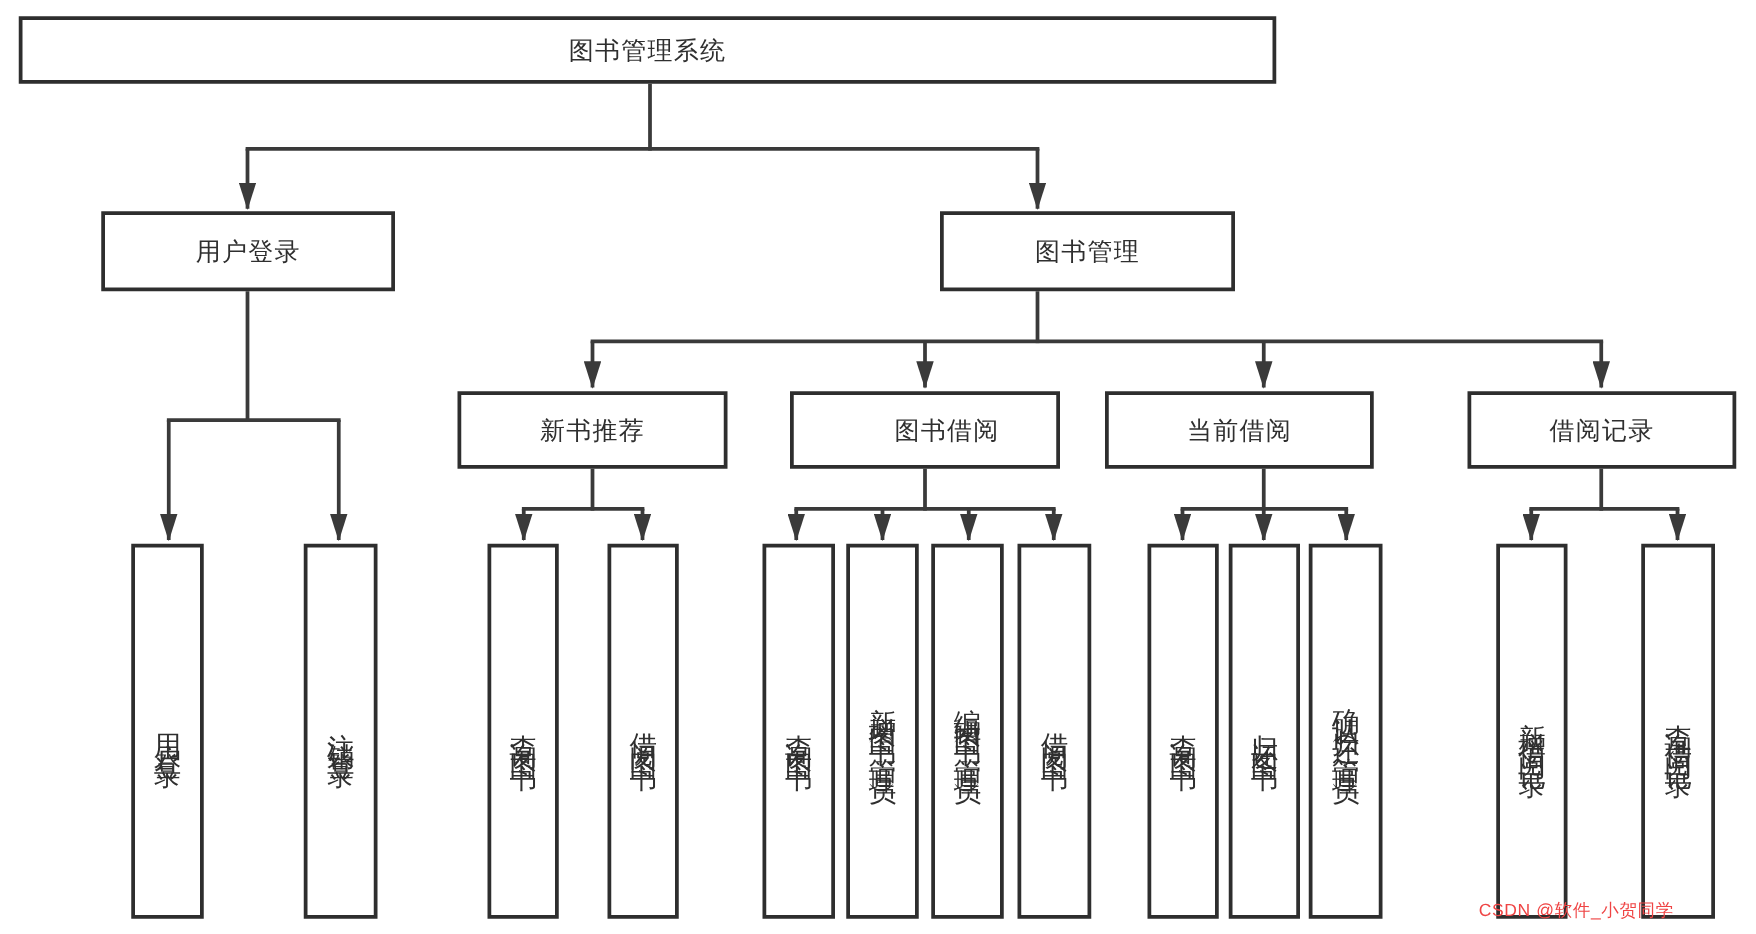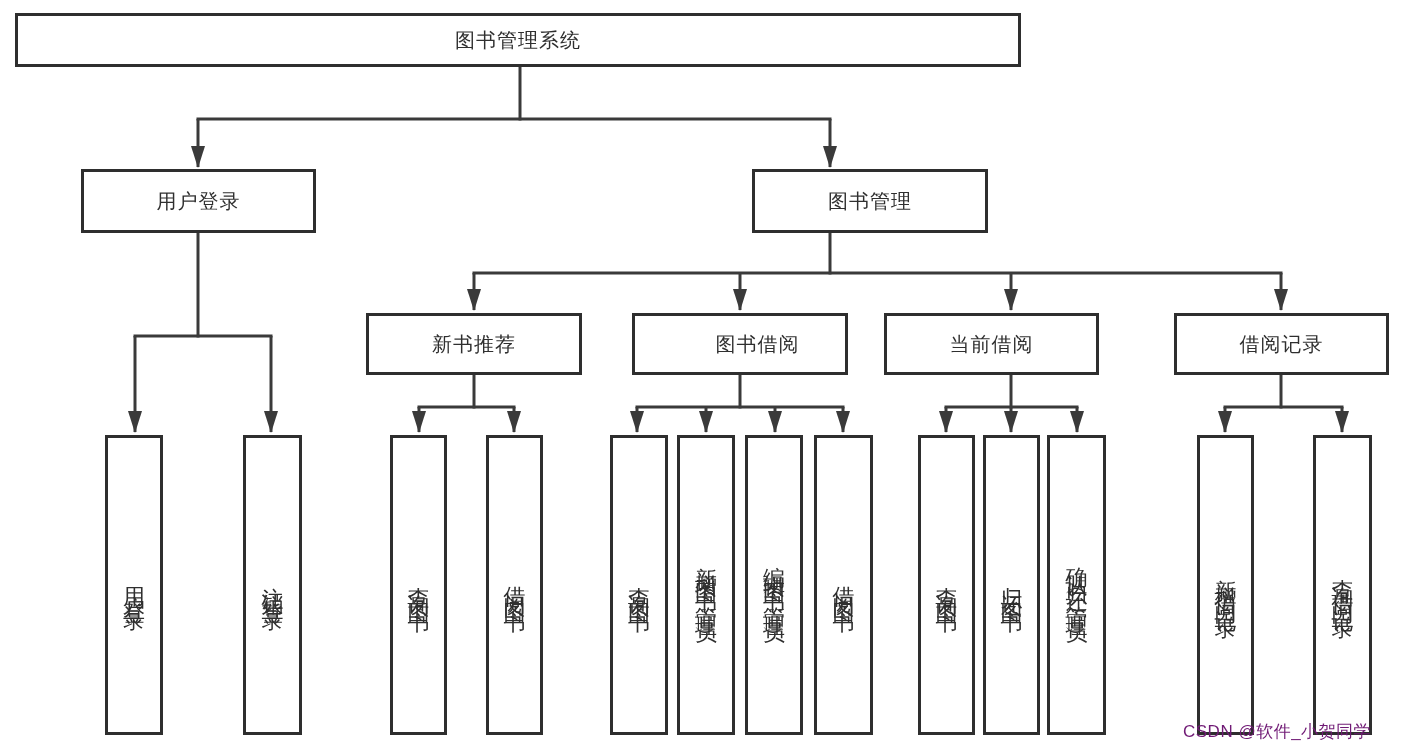--- a/index.html
+++ b/index.html
@@ -41,22 +41,22 @@
     writing-mode: vertical-rl;
     font-size: 22px;
     letter-spacing: 8px;
     line-height: 1;
     white-space: nowrap;
   }
   .watermark {
     position: absolute;
     left: 1183px;
     top: 720px;
-    font-size: 17px;
-    color: #701a75;
+    font-size: 14px;
+    color: #ef4444;
     letter-spacing: 0.5px;
     white-space: nowrap;
     z-index: 10;
     text-align: center;
   }
 </style>
 </head>
 <body>
 
 <div class="canvas">

